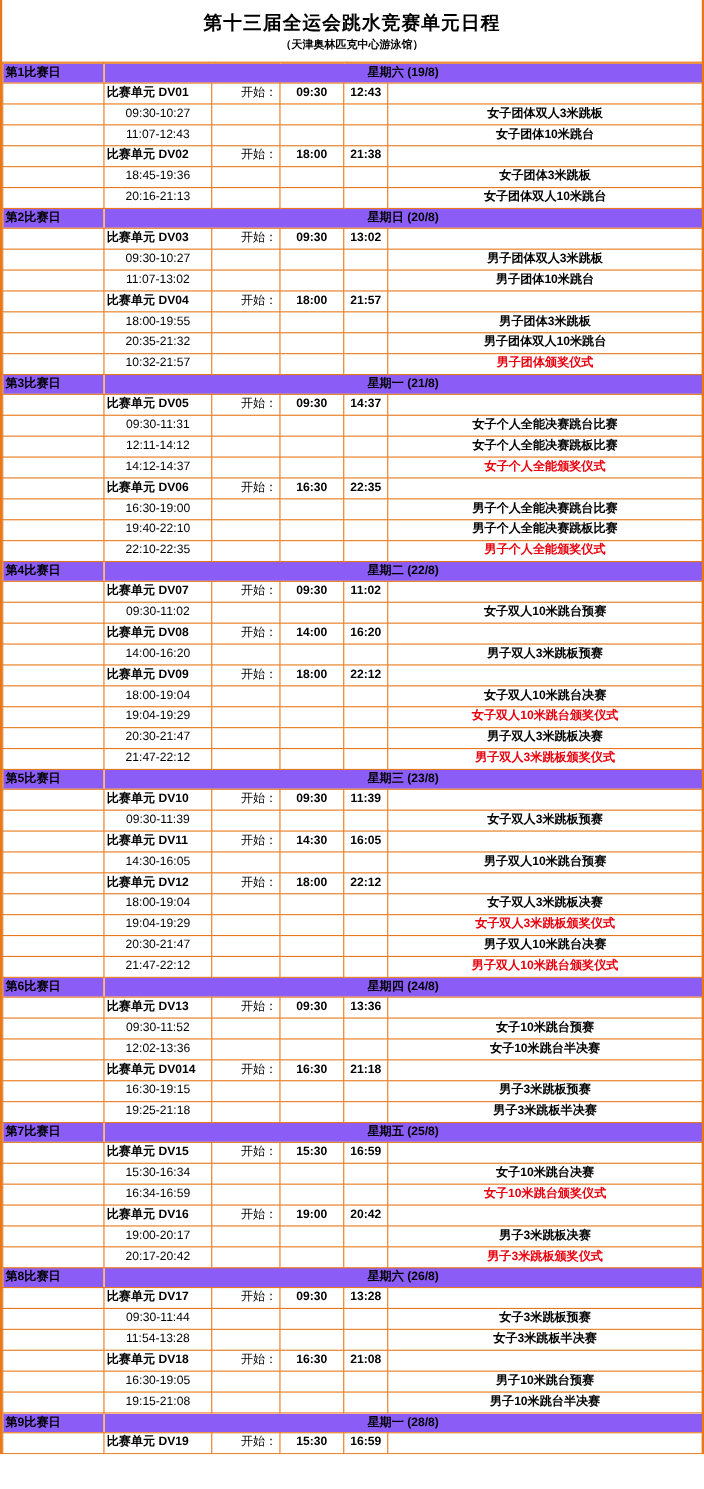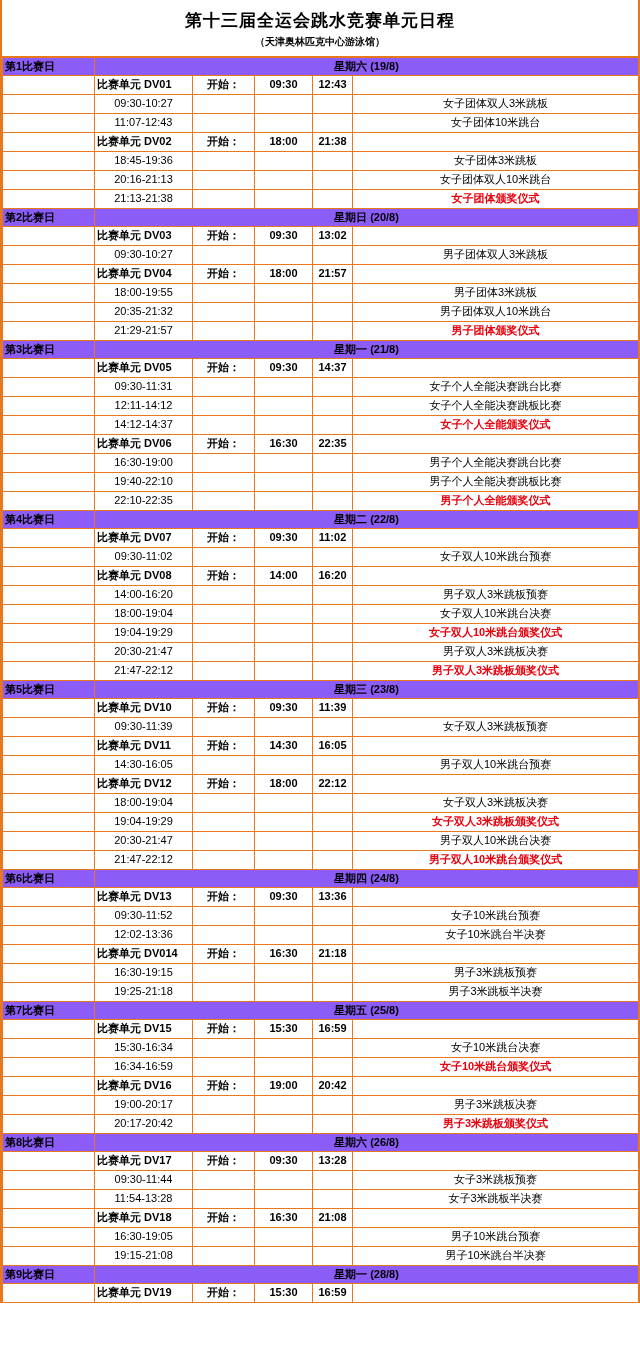--- a/index.html
+++ b/index.html
@@ -63,36 +63,37 @@
   }
   .day-label { text-align: left; padding-left: 2px; font-size: 12px; }
   .day-date { text-align: center; font-size: 12px; }
 
   td.unit-label {
     text-align: left;
     font-weight: bold;
     font-size: 11px;
   }
   td.start-label {
-    text-align: center;
-    font-weight: bold;
+    text-align: right;
+    font-weight: normal;
     padding-left: 3px;
   }
   td.time-val {
     text-align: center;
     font-weight: bold;
   }
   td.blank { }
   td.range {
     text-align: center;
     font-size: 10.5px;
   }
   td.event {
     text-align: center;
     font-size: 11px;
+    font-weight: bold;
   }
   td.event.award {
     color: #e8000d;
     font-weight: bold;
   }
 </style>
 </head>
 <body>
 
 <div id="sheet">
@@ -157,28 +158,20 @@
           <td class="event">女子团体3米跳板</td>
         </tr>
         <tr>
           <td class="blank"></td>
           <td class="range">20:16-21:13</td>
           <td class="blank"></td>
           <td class="blank"></td>
           <td class="blank"></td>
           <td class="event">女子团体双人10米跳台</td>
         </tr>
-        <tr>
-          <td class="blank"></td>
-          <td class="range">21:13-21:38</td>
-          <td class="blank"></td>
-          <td class="blank"></td>
-          <td class="blank"></td>
-          <td class="event award">女子团体颁奖仪式</td>
-        </tr>
         <tr class="day-row">
           <td class="day-label">第2比赛日</td>
           <td class="day-date" colspan="5">星期日 (20/8)</td>
         </tr>
         <tr>
           <td class="blank"></td>
           <td class="unit-label">比赛单元 DV03</td>
           <td class="start-label">开始：</td>
           <td class="time-val">09:30</td>
           <td class="time-val">13:02</td>
@@ -187,20 +180,28 @@
         <tr>
           <td class="blank"></td>
           <td class="range">09:30-10:27</td>
           <td class="blank"></td>
           <td class="blank"></td>
           <td class="blank"></td>
           <td class="event">男子团体双人3米跳板</td>
         </tr>
         <tr>
           <td class="blank"></td>
+          <td class="range">11:07-13:02</td>
+          <td class="blank"></td>
+          <td class="blank"></td>
+          <td class="blank"></td>
+          <td class="event">男子团体10米跳台</td>
+        </tr>
+        <tr>
+          <td class="blank"></td>
           <td class="unit-label">比赛单元 DV04</td>
           <td class="start-label">开始：</td>
           <td class="time-val">18:00</td>
           <td class="time-val">21:57</td>
           <td class="blank"></td>
         </tr>
         <tr>
           <td class="blank"></td>
           <td class="range">18:00-19:55</td>
           <td class="blank"></td>
@@ -211,21 +212,21 @@
         <tr>
           <td class="blank"></td>
           <td class="range">20:35-21:32</td>
           <td class="blank"></td>
           <td class="blank"></td>
           <td class="blank"></td>
           <td class="event">男子团体双人10米跳台</td>
         </tr>
         <tr>
           <td class="blank"></td>
-          <td class="range">21:29-21:57</td>
+          <td class="range">10:32-21:57</td>
           <td class="blank"></td>
           <td class="blank"></td>
           <td class="blank"></td>
           <td class="event award">男子团体颁奖仪式</td>
         </tr>
         <tr class="day-row">
           <td class="day-label">第3比赛日</td>
           <td class="day-date" colspan="5">星期一 (21/8)</td>
         </tr>
         <tr>
@@ -320,20 +321,28 @@
           <td class="time-val">16:20</td>
           <td class="blank"></td>
         </tr>
         <tr>
           <td class="blank"></td>
           <td class="range">14:00-16:20</td>
           <td class="blank"></td>
           <td class="blank"></td>
           <td class="blank"></td>
           <td class="event">男子双人3米跳板预赛</td>
+        </tr>
+        <tr>
+          <td class="blank"></td>
+          <td class="unit-label">比赛单元 DV09</td>
+          <td class="start-label">开始：</td>
+          <td class="time-val">18:00</td>
+          <td class="time-val">22:12</td>
+          <td class="blank"></td>
         </tr>
         <tr>
           <td class="blank"></td>
           <td class="range">18:00-19:04</td>
           <td class="blank"></td>
           <td class="blank"></td>
           <td class="blank"></td>
           <td class="event">女子双人10米跳台决赛</td>
         </tr>
         <tr>

